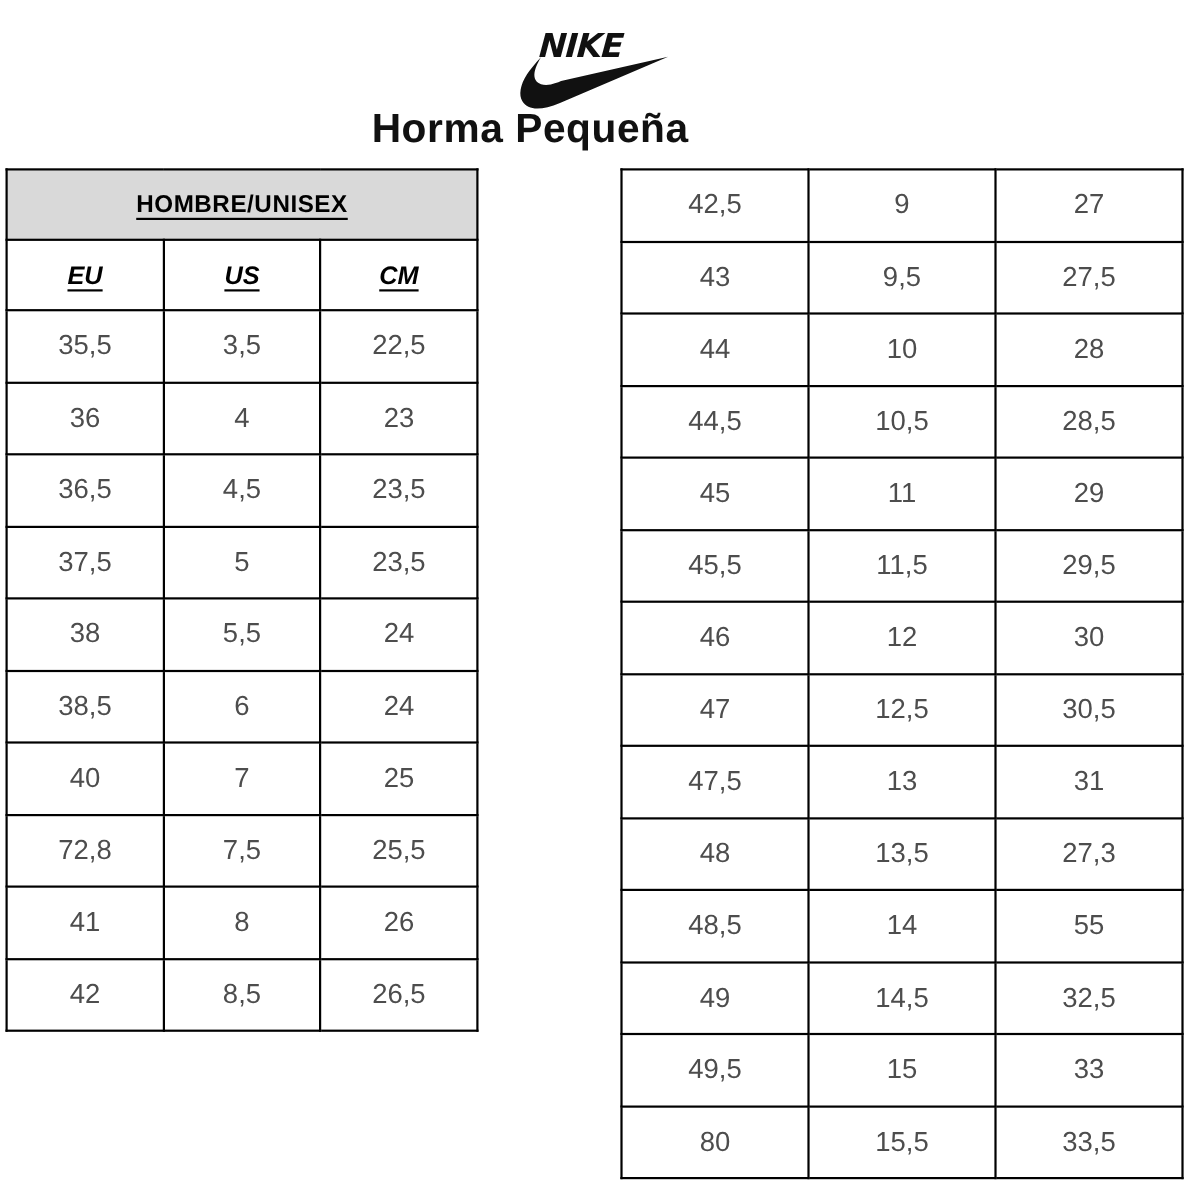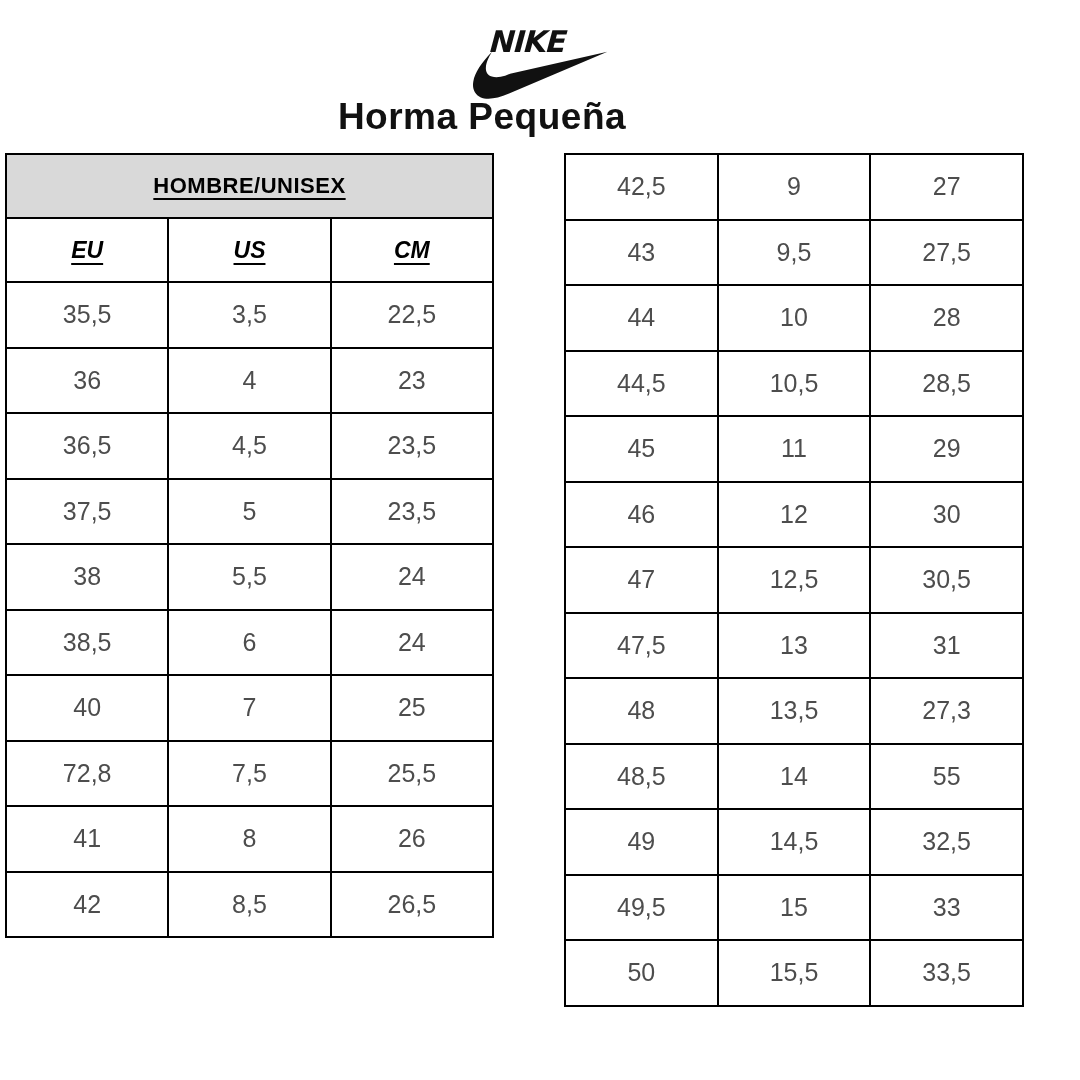--- a/index.html
+++ b/index.html
@@ -22,22 +22,22 @@
     border-collapse: collapse;
     table-layout: fixed;
     background: #ffffff;
   }
   table.size-table td, table.size-table th {
     border: 2px solid #000000;
     text-align: center;
     vertical-align: middle;
     width: 33.33%;
   }
-  #left-table  { left: 5px;   top: 153px; width: 489px; }
-  #right-table { left: 564px; top: 153px; width: 460px; padding-left: 40px; }
+  #left-table  { left: 5px;   top: 153px; width: 430px; }
+  #right-table { left: 564px; top: 153px; width: 512px; padding-left: 40px; }
   th.group-header {
     background: #d9d9d9;
     height: 64px;
     font-size: 22px; font-weight: 700; color: #000000;
     text-decoration: underline;
     text-decoration-thickness: 2px;
     text-underline-offset: 5px;
     letter-spacing: 0.5px;
   }
   tr.cols-row th {
@@ -164,20 +164,25 @@
         <td>44,5</td>
         <td>10,5</td>
         <td>28,5</td>
       </tr>
       <tr>
         <td>45</td>
         <td>11</td>
         <td>29</td>
       </tr>
       <tr>
+        <td>45,5</td>
+        <td>11,5</td>
+        <td>29,5</td>
+      </tr>
+      <tr>
         <td>46</td>
         <td>12</td>
         <td>30</td>
       </tr>
       <tr>
         <td>47</td>
         <td>12,5</td>
         <td>30,5</td>
       </tr>
       <tr>
@@ -199,18 +204,18 @@
         <td>49</td>
         <td>14,5</td>
         <td>32,5</td>
       </tr>
       <tr>
         <td>49,5</td>
         <td>15</td>
         <td>33</td>
       </tr>
       <tr>
-        <td>50</td>
+        <td>80</td>
         <td>15,5</td>
         <td>33,5</td>
       </tr>
     </tbody>
 </table>
 
 </body></html>

